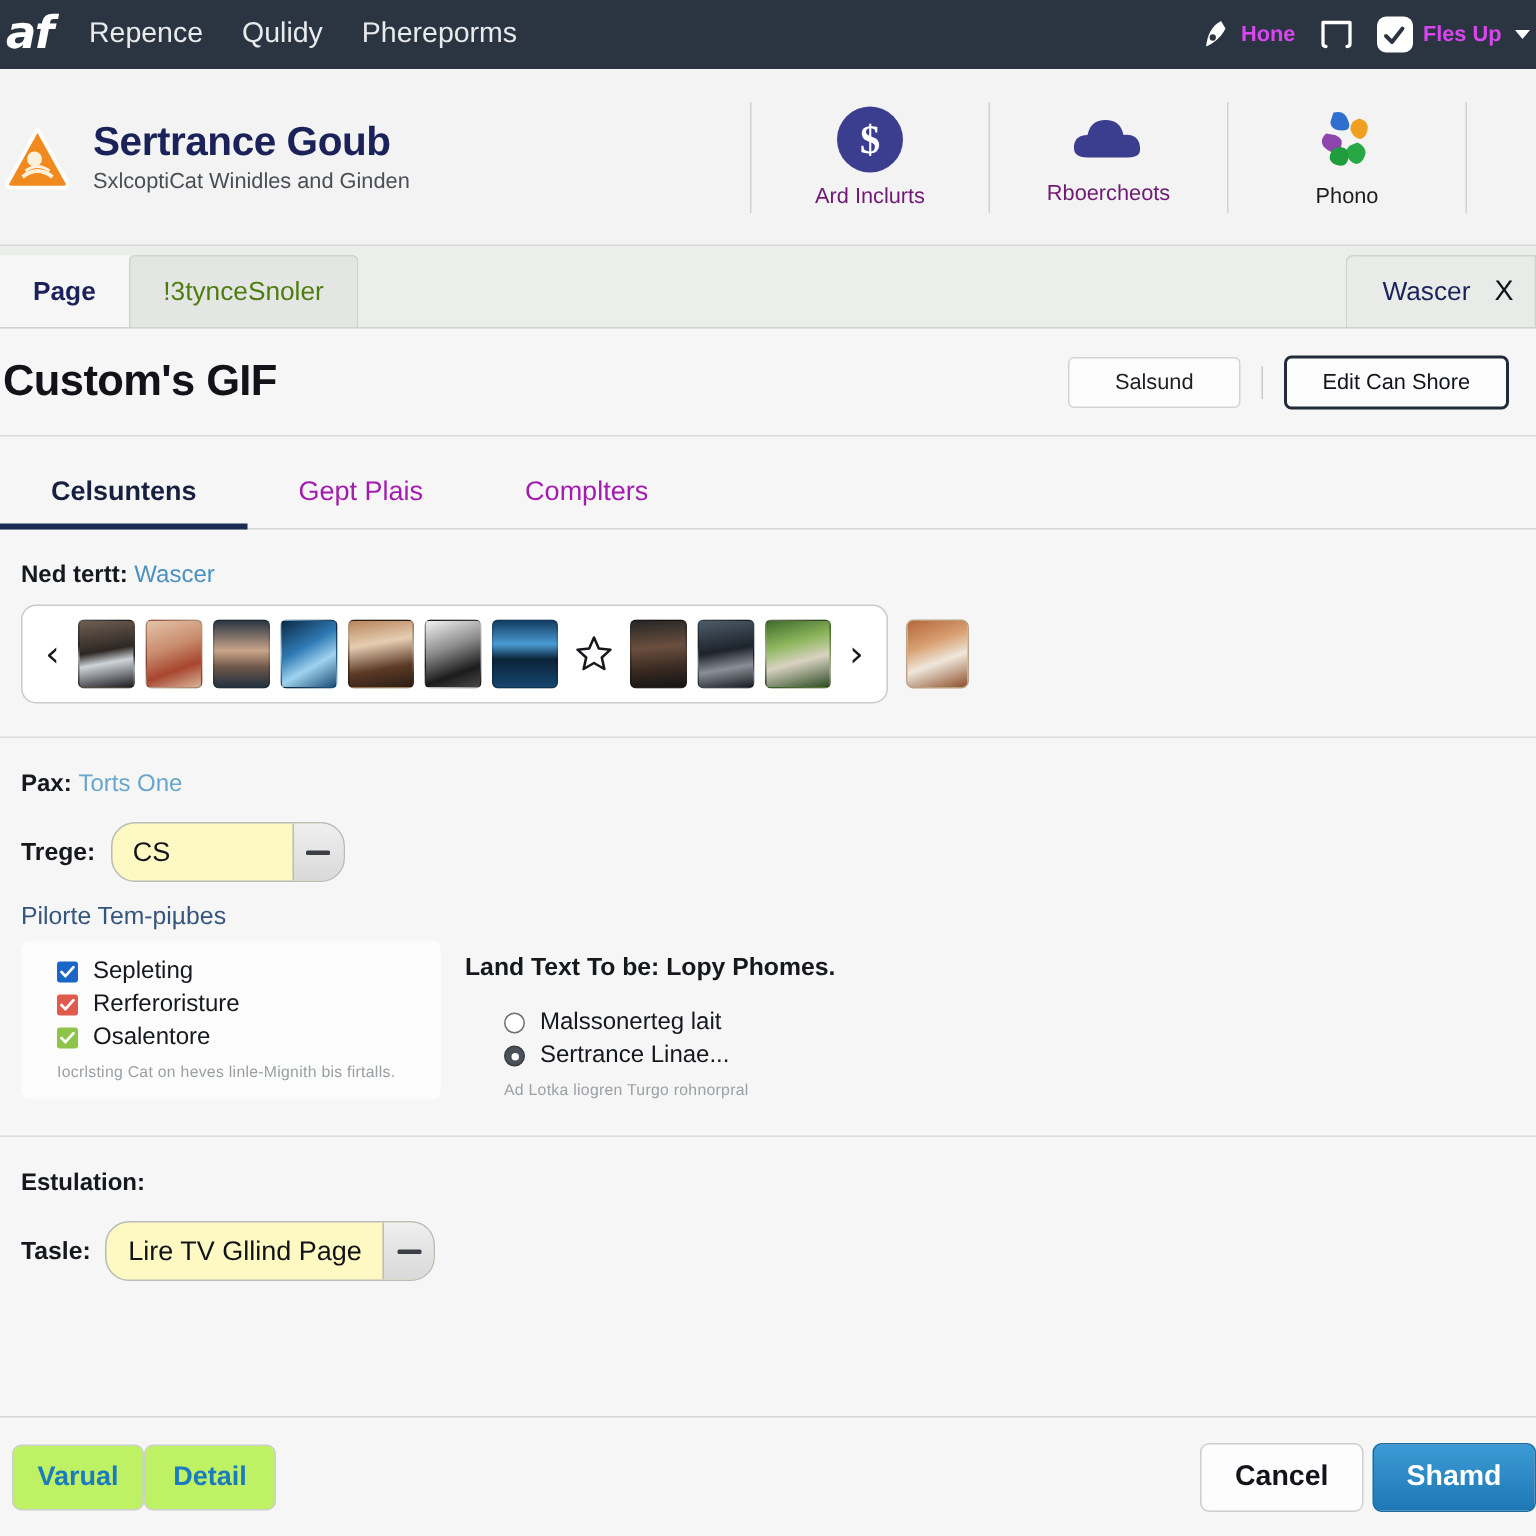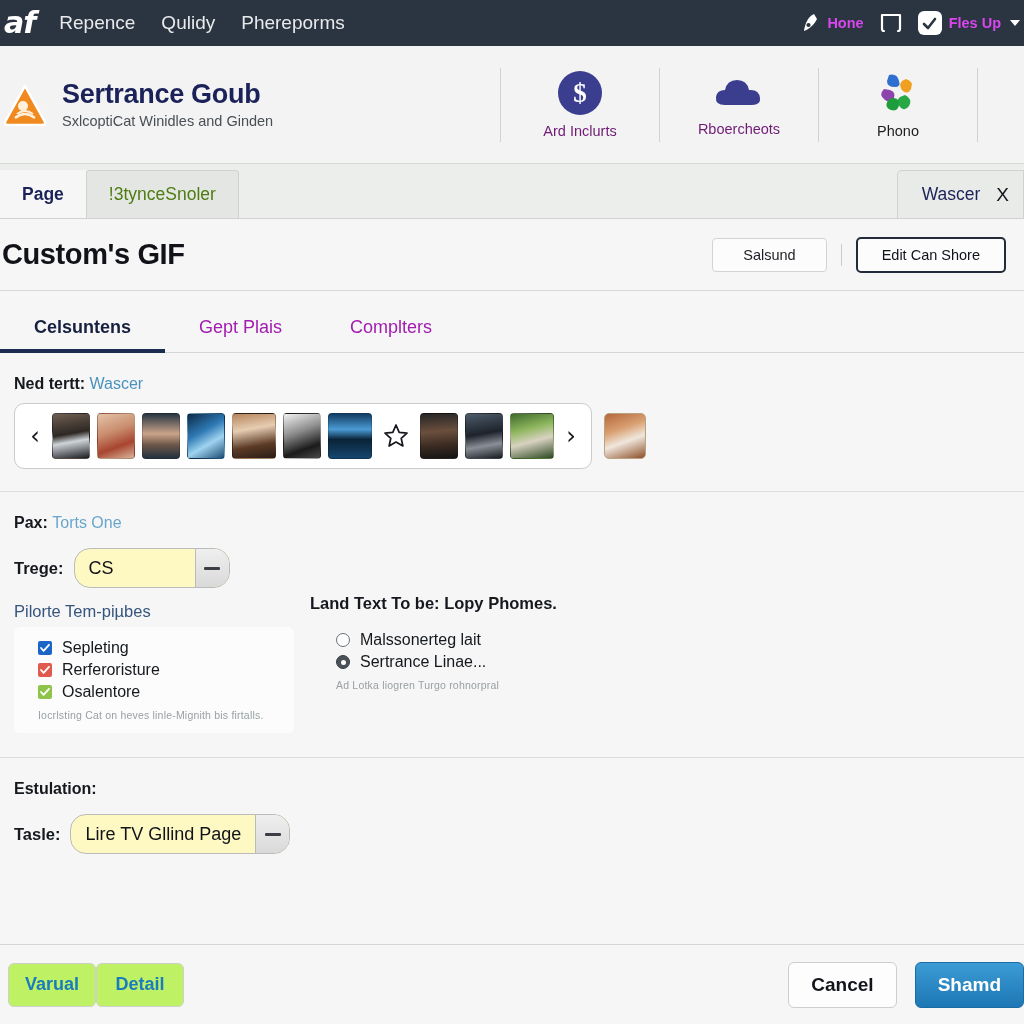--- a/index.html
+++ b/index.html
@@ -170,21 +170,21 @@
     font-size: 18px; color: #111318; min-width: 120px;
   }
   .select-caret {
     width: 34px; background: linear-gradient(#efefef,#d9d9d9);
     border-left: 1px solid #b9bcb9; display: flex; align-items: center; justify-content: center;
   }
   .caret-dash { width: 16px; height: 3px; background: #3b3f45; border-radius: 1px; }
   .sub-link { font-size: 16.5px; color: #36557d; padding: 8px 0 6px 0; cursor: pointer; }
   .col-head { font-size: 16.5px; font-weight: bold; color: #15181d; }
 
-  .two-col { display: flex; gap: 16px; align-items: center; }
+  .two-col { display: flex; gap: 16px; align-items: flex-end; }
   .opt-card {
     background: #fbfcfb; border-radius: 6px; padding: 10px 12px 12px 24px; width: 280px;
   }
   .opt-row { display: flex; align-items: center; gap: 10px; padding: 2px 0; }
   .opt-label { font-size: 16px; color: #15181d; }
   .cb { width: 14px; height: 14px; border-radius: 2px; display: inline-block;
         position: relative; flex: 0 0 14px; }
   .cb.blue { background: #1b65c6; }
   .cb.red  { background: #e05a4e; }
   .cb.green{ background: #8fc44a; }
@@ -206,21 +206,21 @@
     position: absolute; left: 0; right: 0; bottom: 0; height: 80px;
     border-top: 1px solid #d4d6d4; display: flex; align-items: center;
     padding: 0 0 0 8px; background: #f5f6f5;
   }
   .btn-link {
     height: 44px; min-width: 88px; padding: 0 16px; background: #bef264;
     border: 1px solid #cccfcc; border-radius: 6px; color: #1b7bbf;
     font-size: 18px; font-weight: bold; cursor: pointer; margin-right: 0;
     font-family: "Liberation Sans", sans-serif;
   }
-  .footer-right { margin-left: auto; display: flex; align-items: center; gap: 12px; }
+  .footer-right { margin-left: auto; display: flex; align-items: center; gap: 0; }
   .btn-cancel {
     height: 46px; padding: 0 22px; background: #fdfdfd; border: 1px solid #cccfcc;
     border-radius: 6px; font-size: 19px; font-weight: bold; color: #12141a;
     cursor: pointer; margin-right: 6px; font-family: "Liberation Sans", sans-serif;
   }
   .btn-primary {
     height: 46px; padding: 0 22px; border: 1px solid #1a6da4;
     background: linear-gradient(#3c9bd4,#1d77b4);
     border-radius: 6px; font-size: 19px; font-weight: bold; color: #ffffff;
     cursor: pointer; font-family: "Liberation Sans", sans-serif;

